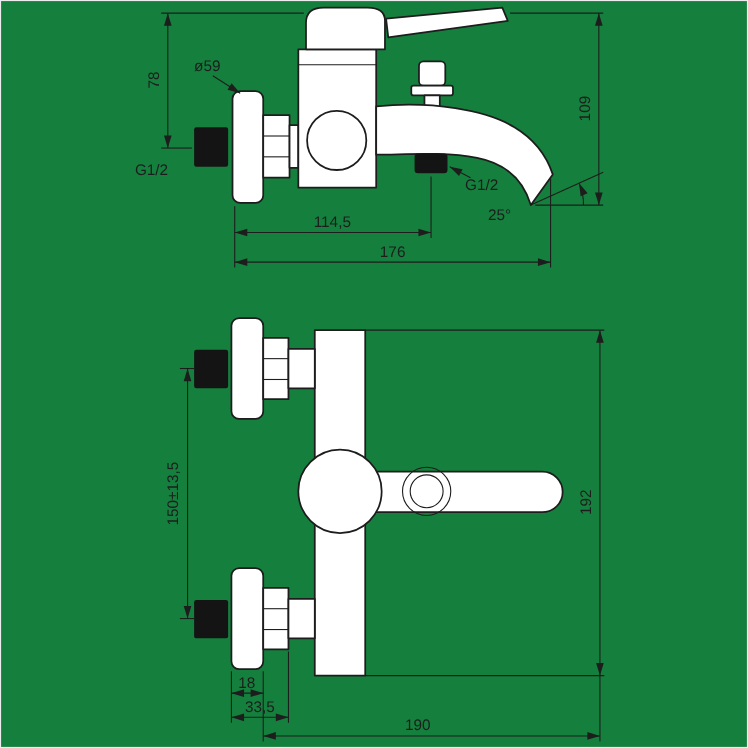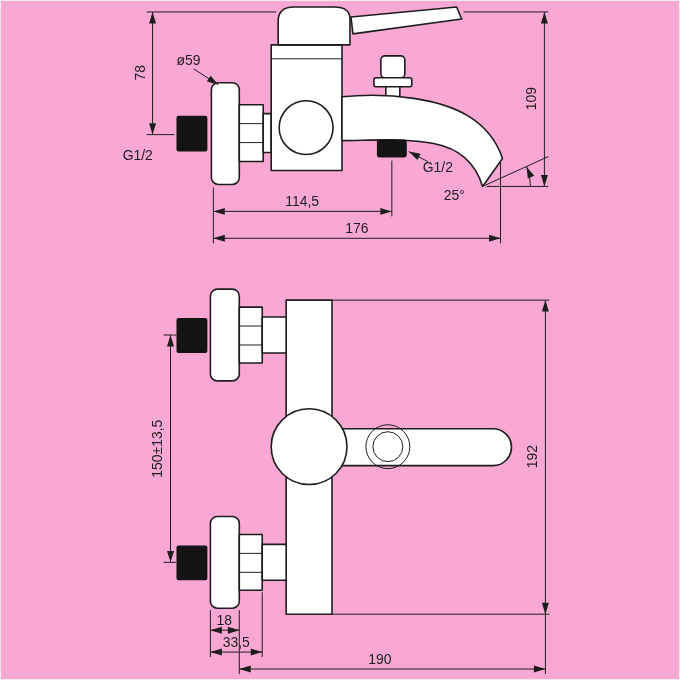--- a/index.html
+++ b/index.html
@@ -1,17 +1,17 @@
 <!DOCTYPE html>
 <html><head>
 <meta charset="utf-8">
 <title>Technical Drawing</title>
 <style>
   html,body{margin:0;padding:0;background:#ffffff;}
-  .canvas{width:680px;height:680px;box-sizing:border-box;border:1px solid #ededed;background:#f9a8d4;}
+  .canvas{width:680px;height:680px;box-sizing:border-box;border:1px solid #ededed;background:#15803d;}
   svg{display:block;width:100%;height:100%;}
   text{font-family:"Liberation Sans","DejaVu Sans",sans-serif;font-size:14px;fill:#1d1d1d;}
   .rot{font-size:14px;}
   .outline{fill:#ffffff;stroke:#1d1d1d;stroke-width:1.6;stroke-linejoin:round;}
   .dark{fill:#141414;stroke:none;}
   .seam{stroke:#1d1d1d;stroke-width:1;fill:none;}
   .dim{stroke:#1d1d1d;stroke-width:1;fill:none;}
   .ext{stroke:#1d1d1d;stroke-width:1;fill:none;}
   .leader{stroke:#1d1d1d;stroke-width:1;fill:none;}
 </style>

